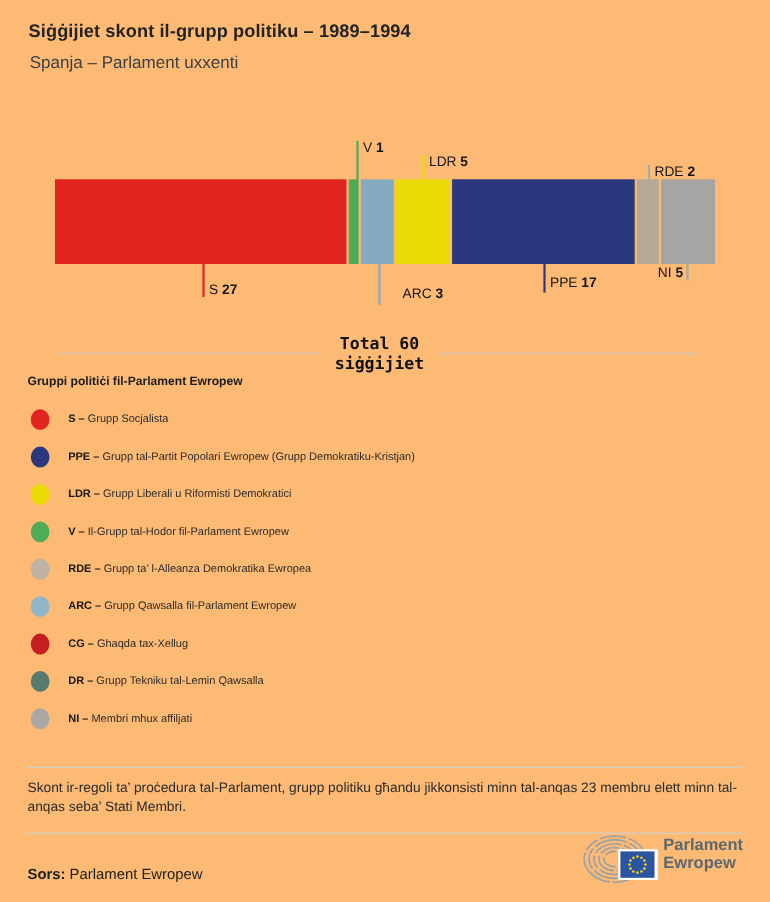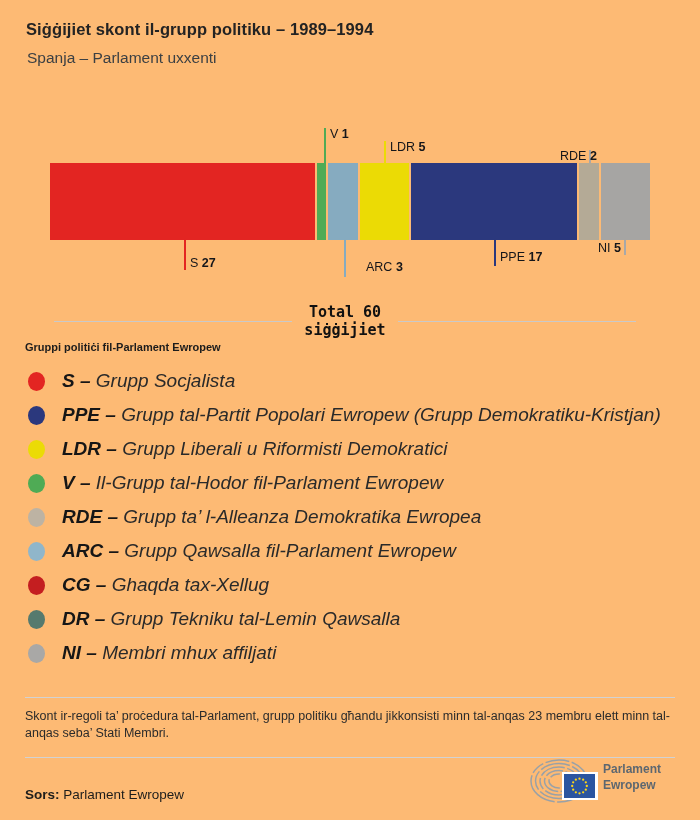--- a/index.html
+++ b/index.html
@@ -20,30 +20,30 @@
   .total-row{position:absolute;left:54px;top:303px;width:582px;display:flex;align-items:center;}
   .total-line{flex:1;height:1px;background:#c9c9c9;}
   .total-text{margin:0 12px;text-align:center;font-family:"DejaVu Sans Mono",monospace;
               font-weight:bold;font-size:15px;line-height:18px;color:#111;}
 
   
   .legend-heading{position:absolute;left:25px;top:341px;font-size:11px;font-weight:bold;color:#1c1c1c;}
   .legend{position:absolute;left:25px;top:364px;width:650px;}
   .lrow{height:34px;display:flex;align-items:center;padding-left:3px;}
   .dot{width:17px;height:19px;border-radius:50%;margin-right:17px;flex:none;}
-  .ltext{font-size:19px;color:#2a2a2a;font-style:italic;}
+  .ltext{font-size:10px;color:#2a2a2a;}
   .ltext b{color:#161616;}
 
   
   .divider{position:absolute;left:25px;width:650px;height:1px;background:#d2d2d2;}
   .footnote{position:absolute;left:25px;top:708px;width:653px;font-size:12.5px;line-height:17px;color:#2b2b2b;}
   .source{position:absolute;left:25px;top:787px;font-size:13.5px;color:#1d1d1b;}
   .source b{font-weight:bold;}
   .logo{position:absolute;left:528px;top:756px;display:flex;align-items:flex-start;}
-  .logo-text{margin-left:3px;padding-top:5px;font-size:12px;font-weight:bold;color:#5d6770;line-height:16px;}
+  .logo-text{margin-left:3px;padding-top:5px;font-size:15px;font-weight:bold;color:#5d6770;line-height:16px;}
 </style>
 </head>
 <body>
 
 <div class="page">
 
   <div class="title">Siġġijiet skont il-grupp politiku – 1989–1994</div>
   <div class="subtitle">Spanja – Parlament uxxenti</div>
 
   <div class="chart">
@@ -68,21 +68,21 @@
       <div class="bar-label" style="top: 256px; left: 190px;"><span>S</span> <b>27</b></div>
       <div class="leader" style="left: 324.25px; background: rgb(79, 171, 85); height: 35px; top: 128px;"></div>
       <div class="bar-label" style="top: 127px; left: 330px;"><span>V</span> <b>1</b></div>
       <div class="leader" style="left: 344.25px; background: rgb(134, 171, 192); height: 37px; top: 240px;"></div>
       <div class="bar-label" style="top: 260px; left: 366px;"><span>ARC</span> <b>3</b></div>
       <div class="leader" style="left: 384.25px; background: rgb(235, 219, 5); height: 22px; top: 141px;"></div>
       <div class="bar-label" style="top: 140px; left: 390px;"><span>LDR</span> <b>5</b></div>
       <div class="leader" style="left: 494.25px; background: rgb(43, 56, 125); height: 26px; top: 240px;"></div>
       <div class="bar-label" style="top: 250px; left: 500px;"><span>PPE</span> <b>17</b></div>
       <div class="leader" style="left: 589.25px; background: rgb(168, 168, 168); height: 13px; top: 150px;"></div>
-      <div class="bar-label" style="top: 149px; left: 560px;"><span>RDE</span> <b>2</b></div>
+      <div class="bar-label" style="top: 149px; left: 595px;"><span>RDE</span> <b>2</b></div>
       <div class="leader" style="left: 624.25px; background: rgb(168, 168, 168); height: 15px; top: 240px;"></div>
       <div class="bar-label" style="top: 241px; right: 79px;"><span>NI</span> <b>5</b></div>
     </div>
 
   <div class="legend-heading">Gruppi politiċi fil-Parlament Ewropew</div>
 
   <div class="legend">
     <div class="lrow">
       <span class="dot" style="background: rgb(227, 37, 34);"></span>
       <span class="ltext"><b>S –</b> <span>Grupp Socjalista</span></span>

